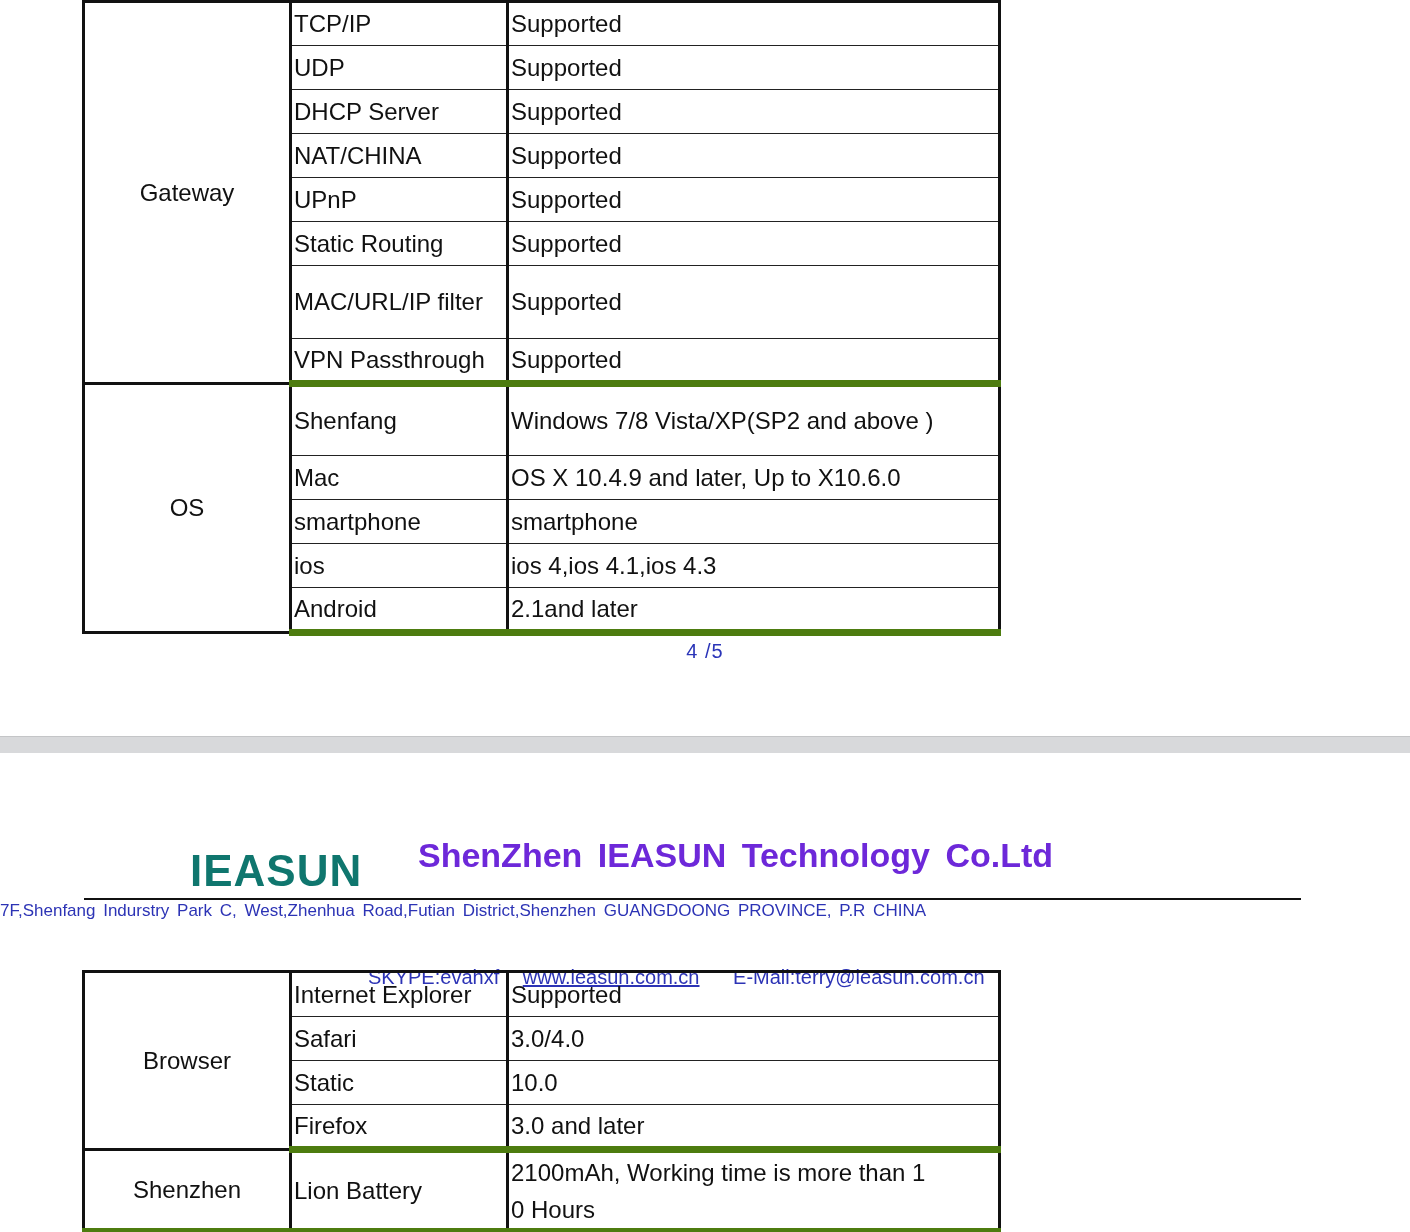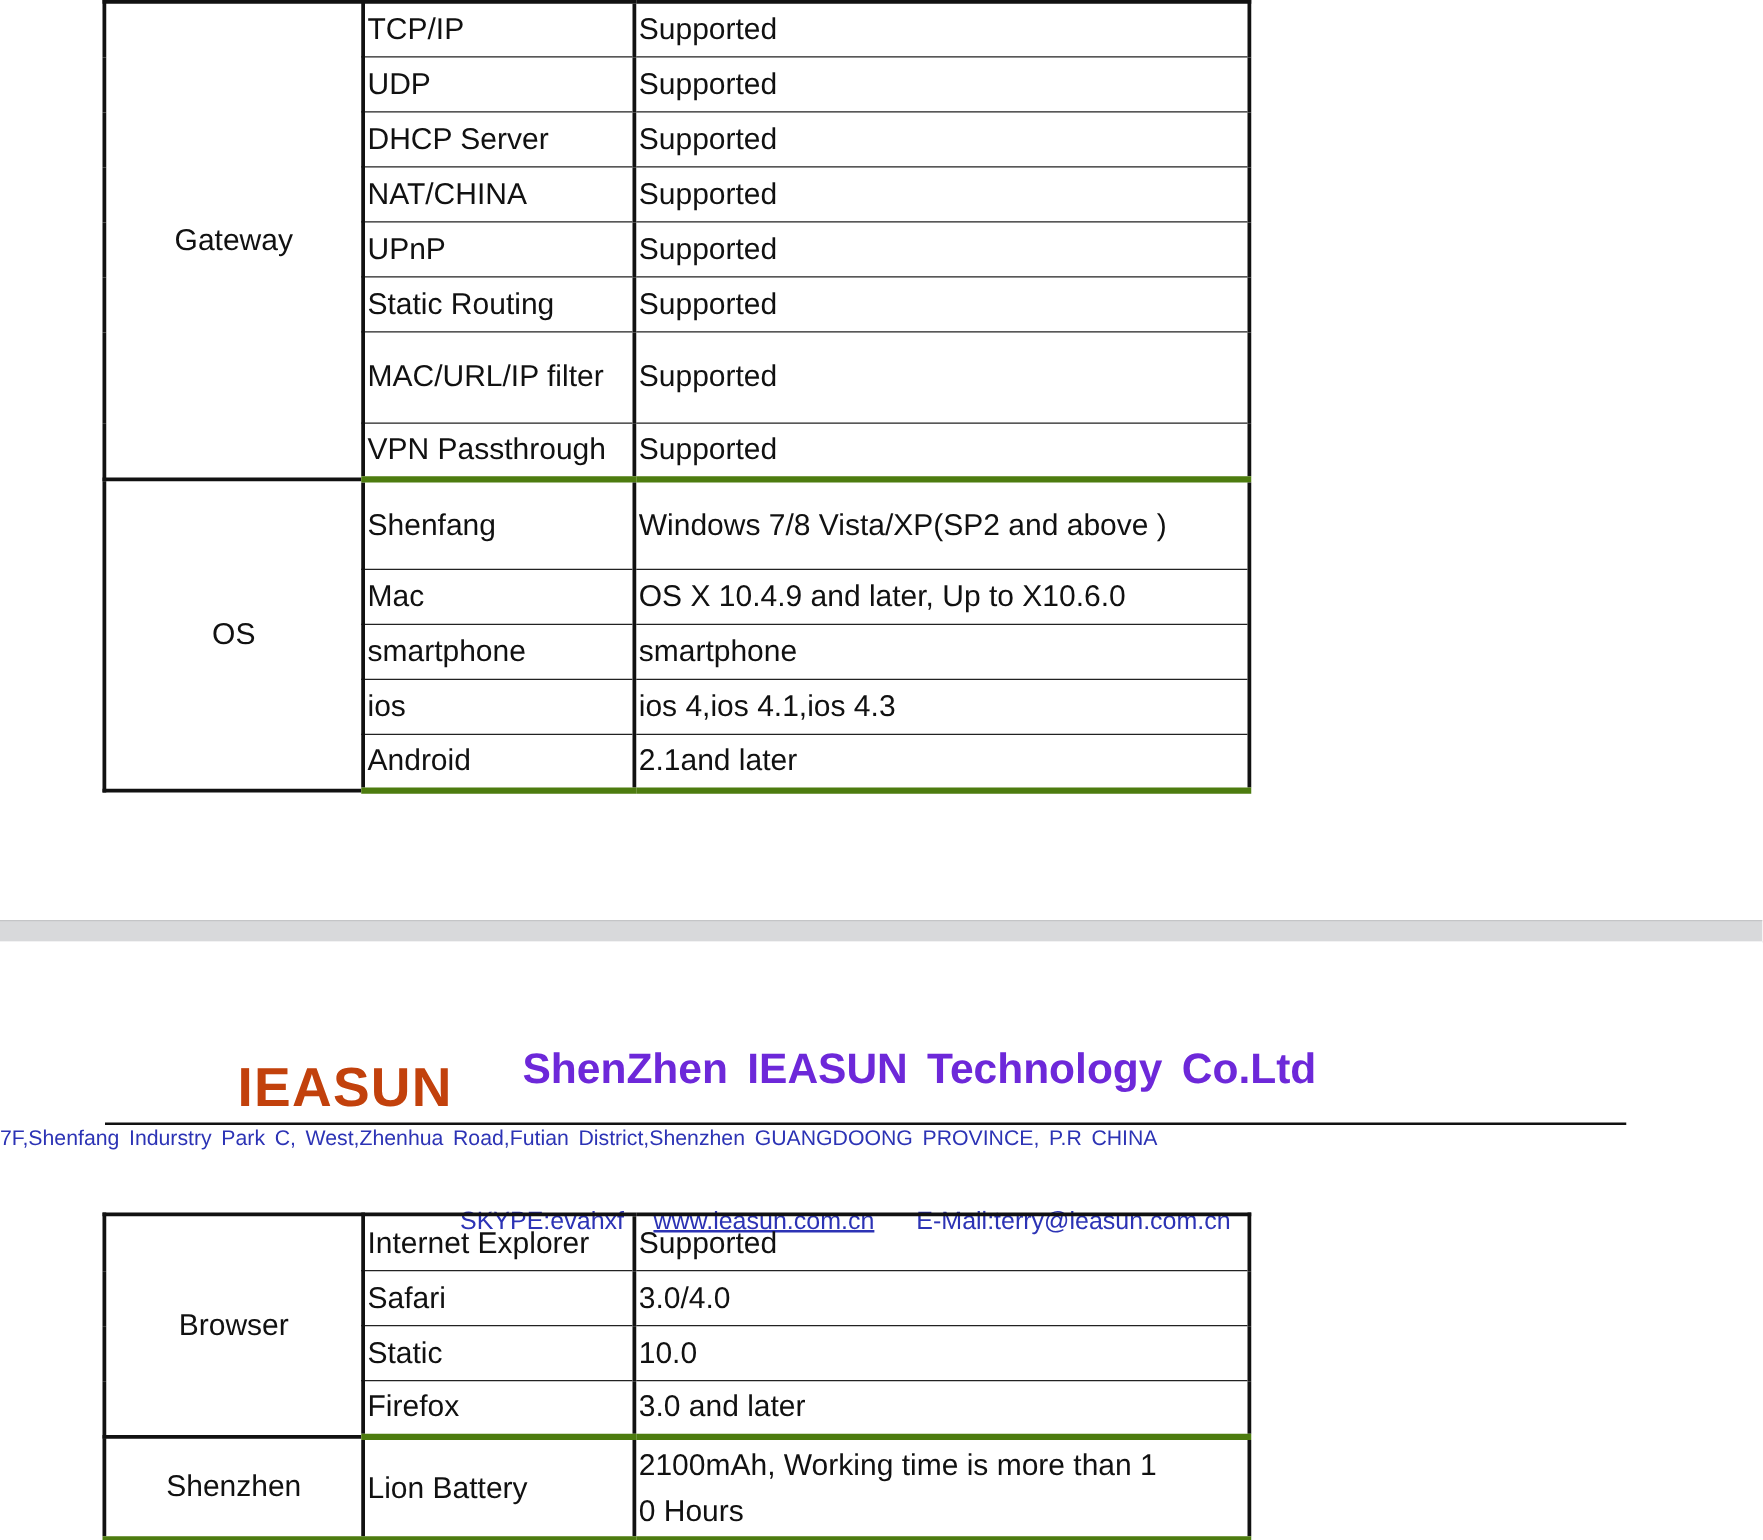--- a/index.html
+++ b/index.html
@@ -4,24 +4,24 @@
 <style>
   html, body { margin:0; padding:0; background:#fff; }
   body { width:1410px; height:1232px; position:relative; overflow:hidden; font-family:"Liberation Sans", sans-serif; color:#111; }
   .page { position:absolute; left:0; width:1410px; background:#fff; }
   table.spec { position:absolute; left:82px; border-collapse:collapse; table-layout:fixed; width:916px; }
   table.spec td { border:1px solid #222; font-size:24px; padding:0 0 0 2px; vertical-align:middle; white-space:nowrap; overflow:hidden; }
   table.spec td.group { text-align:center; border:3px solid #111; padding:0; }
   table.spec td.c1 { border-left:3px solid #111; }
   table.spec td.c2 { border-left:3px solid #111; border-right:3px solid #111; }
   table.spec tr.first td { border-top:3px solid #111; }
-  table.spec tr.last td { border-bottom:5px solid #4d7c0f; }
+  table.spec tr.last td { border-bottom:7px solid #4d7c0f; }
   .pagenum { position:absolute; top:640px; left:0; width:1410px; text-align:center; font-size:20px; color:#2b35b8; letter-spacing:1px; }
   .divider { position:absolute; top:736px; left:0; width:1410px; height:16px; background:#d8d9db; border-top:1px solid #c4c5c7; border-bottom:1px solid #c4c5c7; }
-  .logo { position:absolute; left:190px; top:846px; font-size:44px; font-weight:bold; color:#c2410c; letter-spacing:1px; }
+  .logo { position:absolute; left:190px; top:846px; font-size:44px; font-weight:bold; color:#0f766e; letter-spacing:1px; }
   .company { position:absolute; left:418px; top:836px; font-size:34px; font-weight:bold; color:#6d28d9; word-spacing:6px; }
   .hrule { position:absolute; left:84px; top:898px; width:1217px; height:2px; background:#111; }
   .address { position:absolute; left:0; width:1390px; top:901px; text-align:left; font-size:17px; color:#2c33b5; word-spacing:3px; }
   .contact { position:absolute; left:368px; top:966px; font-size:20px; color:#2c33b5; }
   .contact span { margin-right:18px; }
   .contact a { color:#2c33b5; text-decoration:underline; margin-right:28px; }
 </style>
 </head>
 <body>
 
@@ -82,20 +82,21 @@
     <tr style="height:44px">
       <td class="c1">ios</td>
       <td class="c2">ios  4,ios  4.1,ios  4.3</td>
     </tr>
     <tr class="last" style="height:45px">
       <td class="c1">Android</td>
       <td class="c2">2.1and  later</td>
     </tr>
   </tbody>
     </table>
+  <div class="pagenum">4  /5</div>
 </div>
 
 <div class="divider"></div>
 
 <div class="page" style="top:753px;height:479px;">
 </div>
 
 <div>
   <div class="logo">
     <span>IEASUN</span>

